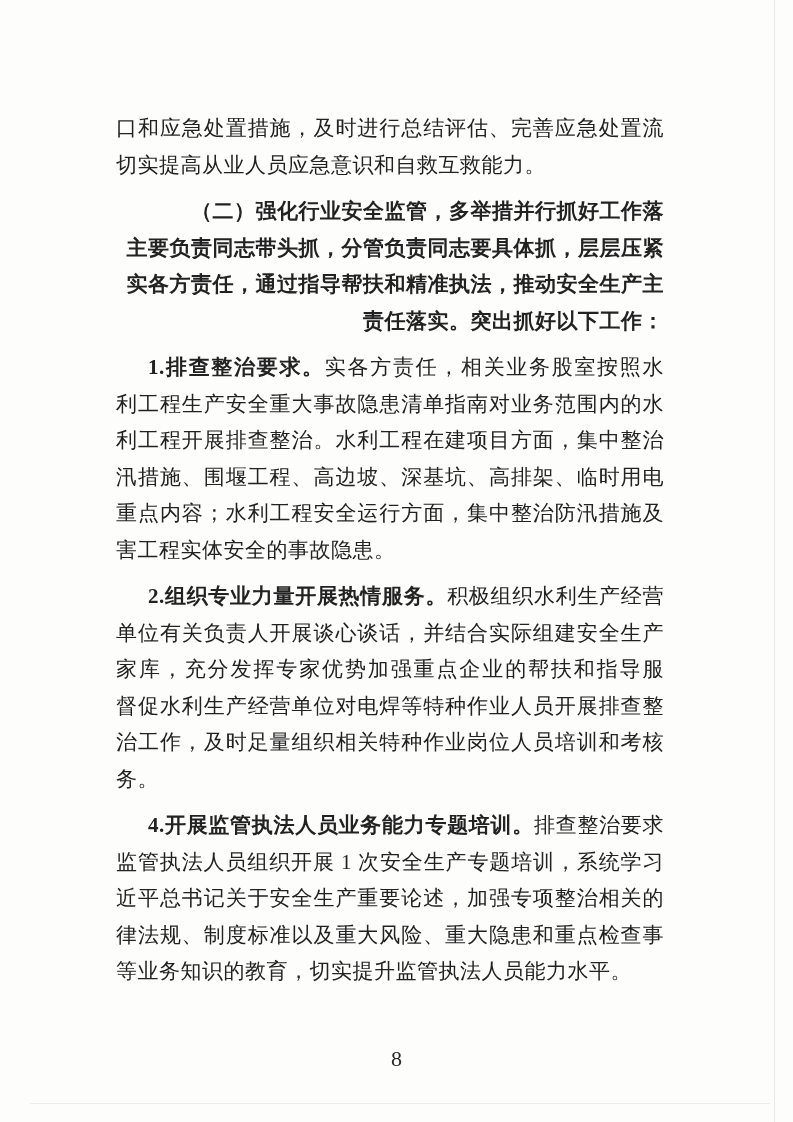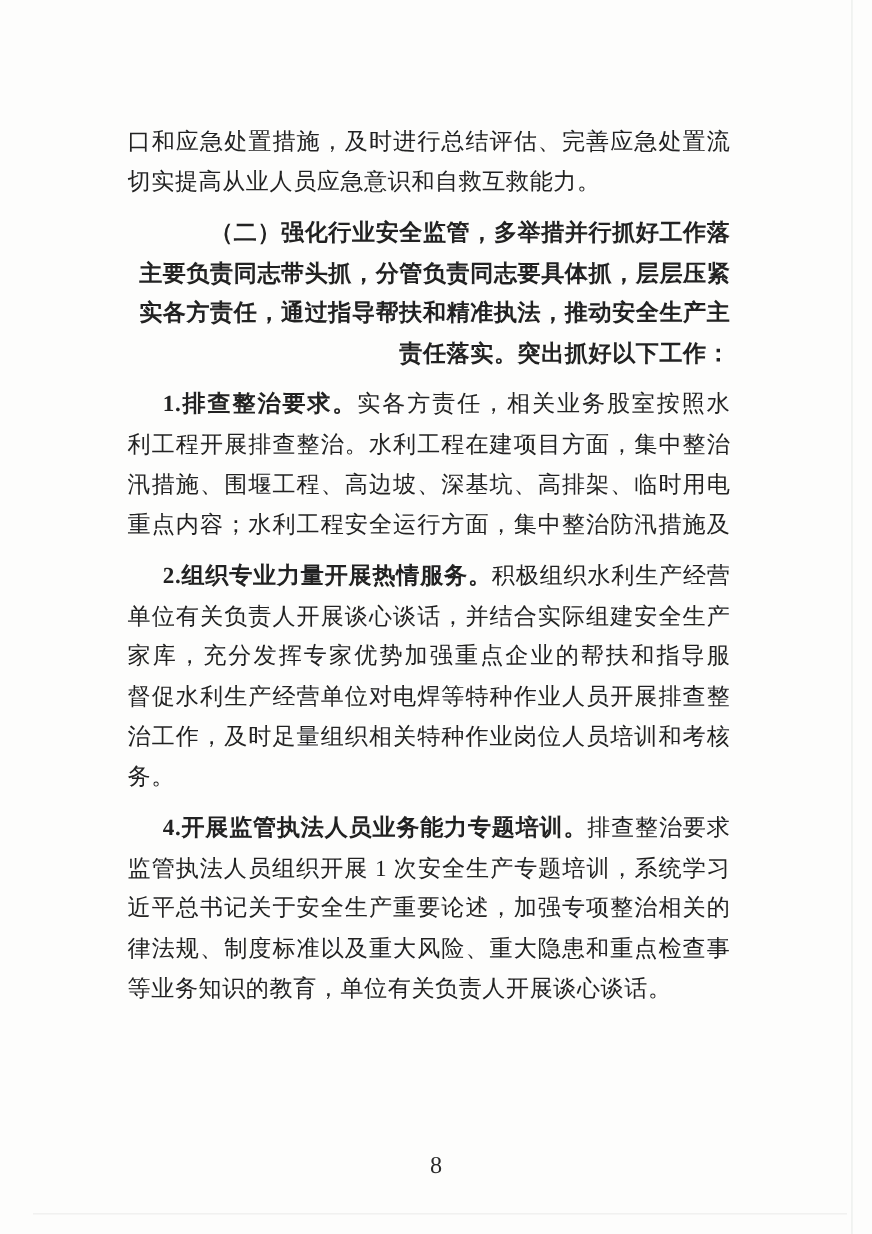--- a/index.html
+++ b/index.html
@@ -78,36 +78,38 @@
         <div class="line"><span class="seg">切实提高从业人员应急意识和自救互救能力。</span></div>
       </div>
       <div class="para heading">
         <div class="line fill indent"><span class="seg bold">（二）强化行业安全监管，多举措并行抓好工作落实。</span></div>
         <div class="line fill"><span class="seg bold">主要负责同志带头抓，分管负责同志要具体抓，层层压紧压</span></div>
         <div class="line fill"><span class="seg bold">实各方责任，通过指导帮扶和精准执法，推动安全生产主体</span></div>
         <div class="line"><span class="seg bold">责任落实。突出抓好以下工作：</span></div>
       </div>
       <div class="para body">
         <div class="line fill indent"><span class="seg bold">1.排查整治要求。</span><span class="seg">实各方责任，相关业务股室按照水</span></div>
+        <div class="line fill"><span class="seg">利工程生产安全重大事故隐患清单指南对业务范围内的水</span></div>
         <div class="line fill"><span class="seg">利工程开展排查整治。水利工程在建项目方面，集中整治度</span></div>
         <div class="line fill"><span class="seg">汛措施、围堰工程、高边坡、深基坑、高排架、临时用电等</span></div>
         <div class="line fill"><span class="seg">重点内容；水利工程安全运行方面，集中整治防汛措施及危</span></div>
+        <div class="line"><span class="seg">害工程实体安全的事故隐患。</span></div>
       </div>
       <div class="para body">
         <div class="line fill indent"><span class="seg bold">2.组织专业力量开展热情服务。</span><span class="seg">积极组织水利生产经营</span></div>
         <div class="line fill"><span class="seg">单位有关负责人开展谈心谈话，并结合实际组建安全生产专</span></div>
         <div class="line fill"><span class="seg">家库，充分发挥专家优势加强重点企业的帮扶和指导服务。</span></div>
         <div class="line fill"><span class="seg">督促水利生产经营单位对电焊等特种作业人员开展排查整</span></div>
         <div class="line fill"><span class="seg">治工作，及时足量组织相关特种作业岗位人员培训和考核服</span></div>
         <div class="line"><span class="seg">务。</span></div>
       </div>
       <div class="para body">
         <div class="line fill indent"><span class="seg bold">4.开展监管执法人员业务能力专题培训。</span><span class="seg">排查整治要求</span></div>
         <div class="line fill"><span class="seg">监管执法人员组织开展 1 次安全生产专题培训，系统学习习</span></div>
         <div class="line fill"><span class="seg">近平总书记关于安全生产重要论述，加强专项整治相关的法</span></div>
         <div class="line fill"><span class="seg">律法规、制度标准以及重大风险、重大隐患和重点检查事项</span></div>
-        <div class="line"><span class="seg">等业务知识的教育，单位有关负责人开展谈心谈话。</span></div>
+        <div class="line"><span class="seg">等业务知识的教育，切实提升监管执法人员能力水平。</span></div>
       </div>
     </div>
   <div class="page-number">8</div>
   <div class="artifact-v"></div>
   <div class="artifact-h"></div>
 </div>
 
 </body></html>

